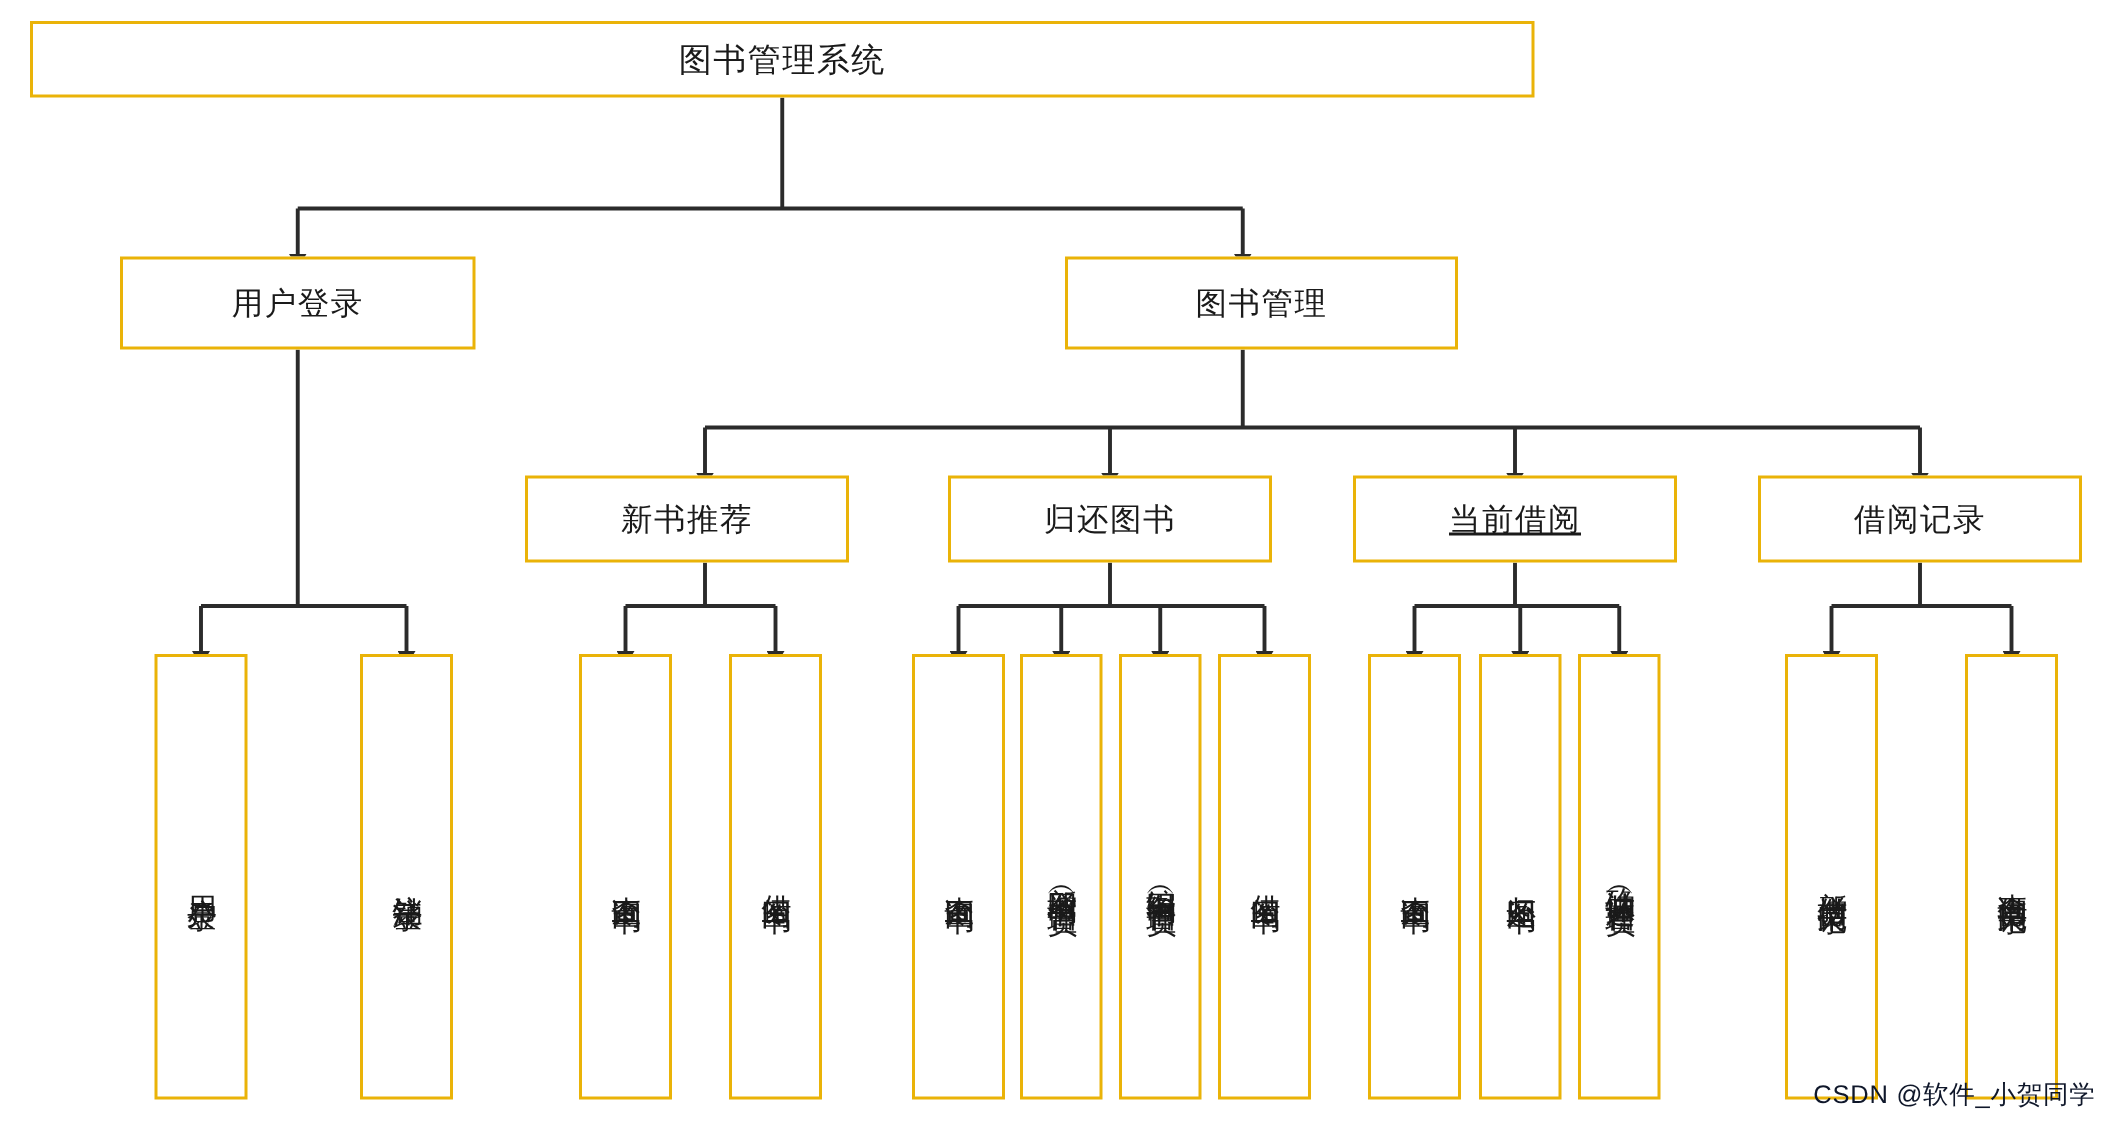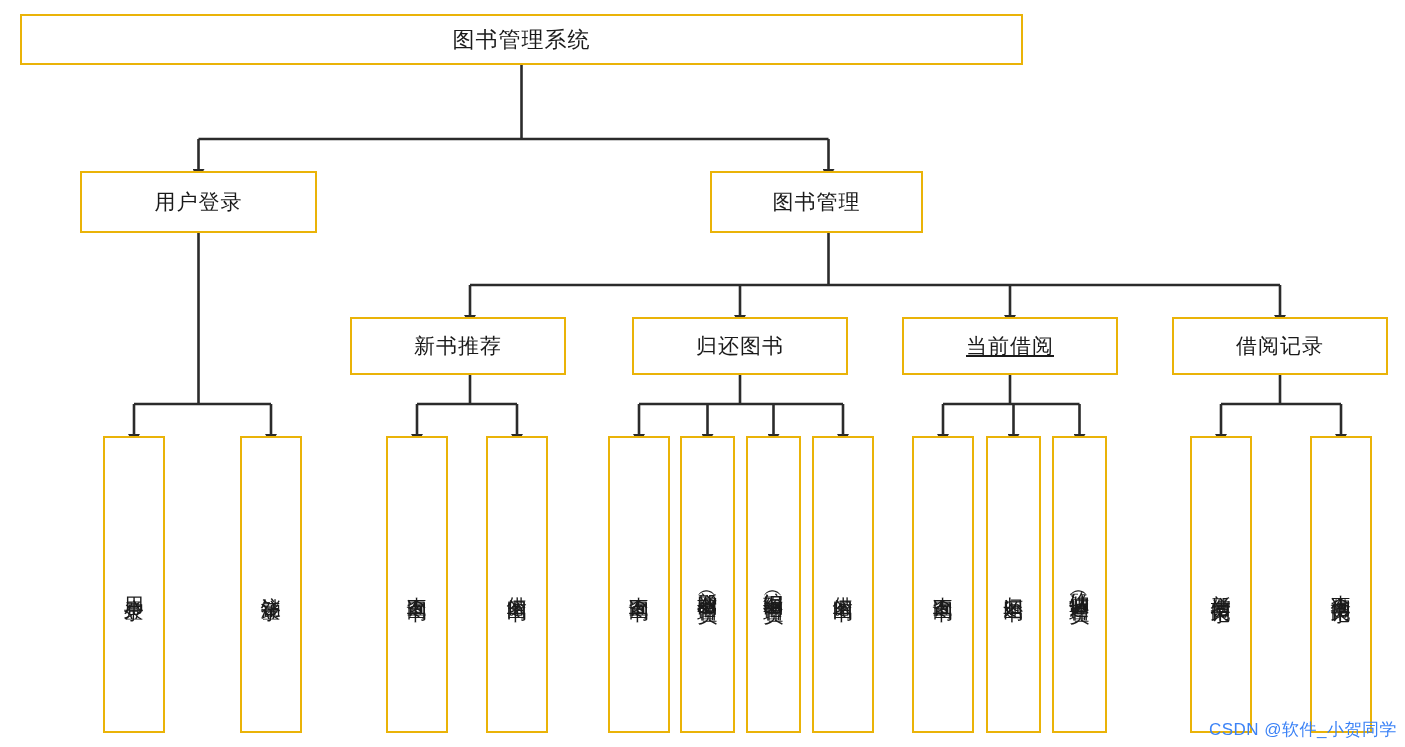--- a/index.html
+++ b/index.html
@@ -53,21 +53,21 @@
     line-height: 1.12;
     letter-spacing: 2px;
     white-space: nowrap;
     text-align: center;
   }
   .watermark {
     position: absolute;
     right: 8px;
     bottom: 6px;
     font-size: 17px;
-    color: #3b82f6;
+    color: #0f172a;
     letter-spacing: 0.5px;
     white-space: nowrap;
     margin-top: 28px;
   }
 </style>
 </head>
 <body>
 
 <div id="canvas">
 
@@ -114,21 +114,21 @@
       </g>
   </svg>
 
   <div id="node-layer">
       <div class="node root horiz" style="left: 20px; top: 14px; width: 1003px; height: 51px;">
         <span>图书管理系统</span>
       </div>
       <div class="node horiz" style="left: 80px; top: 171px; width: 237px; height: 62px;">
         <span>用户登录</span>
       </div>
-      <div class="node horiz" style="left: 710px; top: 171px; width: 213px; height: 62px;">
+      <div class="node horiz" style="left: 710px; top: 171px; width: 262px; height: 62px;">
         <span>图书管理</span>
       </div>
       <div class="node horiz" style="left: 350px; top: 317px; width: 216px; height: 58px;">
         <span>新书推荐</span>
       </div>
       <div class="node horiz" style="left: 632px; top: 317px; width: 216px; height: 58px;">
         <span>归还图书</span>
       </div>
       <div class="node horiz" style="left: 902px; top: 317px; width: 216px; height: 58px; text-decoration: underline;">
         <span>当前借阅</span>

